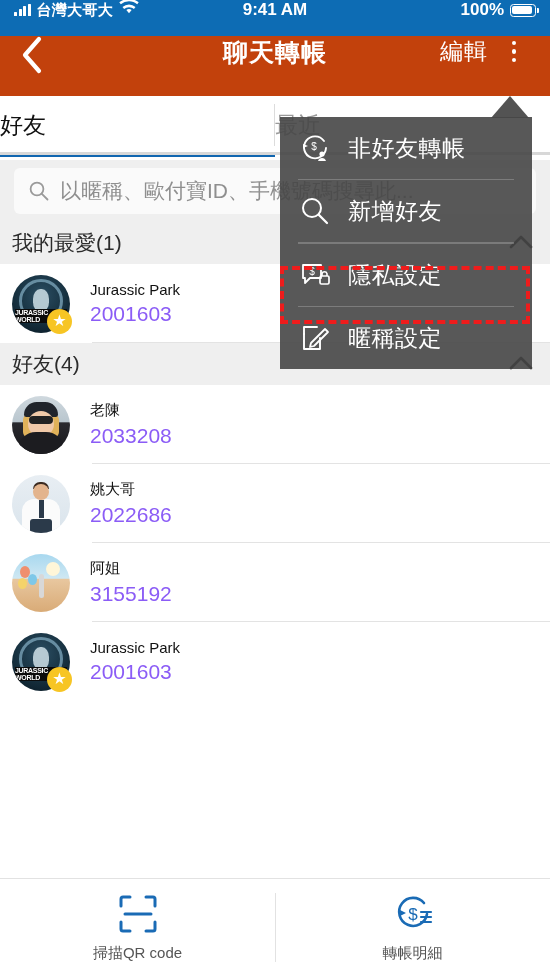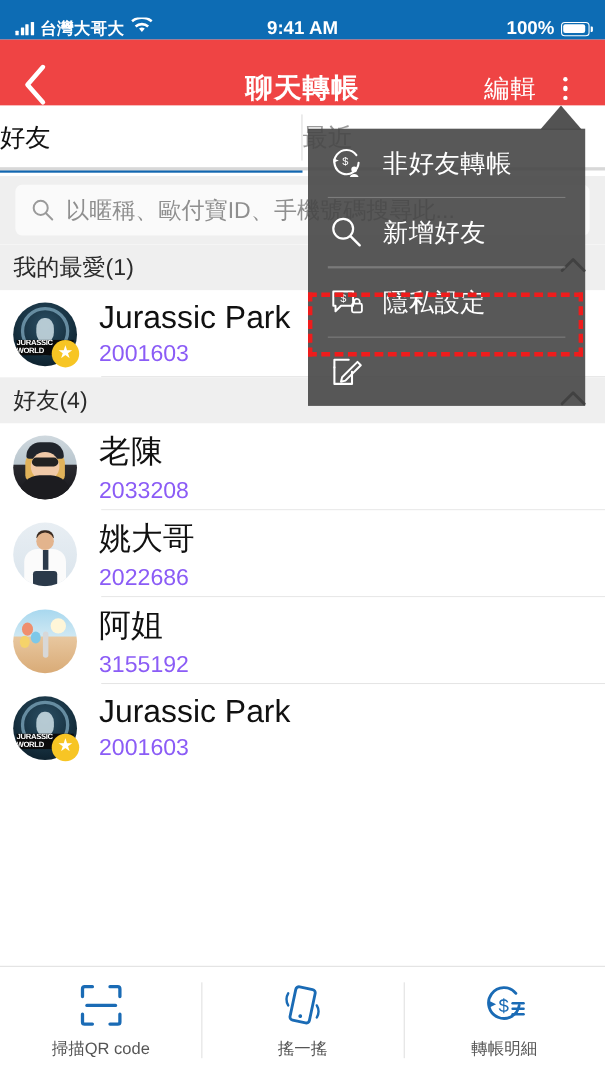--- a/index.html
+++ b/index.html
@@ -6,39 +6,39 @@
   html, body {
     width:550px; height:976px;
     font-family:"Liberation Sans","DejaVu Sans",sans-serif;
     background:#ffffff; overflow:hidden;
   }
   #phone { position:relative; width:550px; height:976px; background:#fff; }
 
   
   .statusbar{
     position:absolute; top:0; left:0; width:550px; height:36px;
-    background:#0d6cb4; color:#fff; display:flex; align-items:flex-end;
+    background:#0d6cb4; color:#fff; display:flex; align-items:flex-start;
     padding:0 14px; font-size:17px; font-weight:600;
   }
   .sb-left{ display:flex; align-items:center; gap:6px; }
   .sb-center{ position:absolute; left:0; right:0; text-align:center; font-size:17px; font-weight:700; pointer-events:none;}
   .sb-right{ margin-left:auto; display:flex; align-items:center; gap:6px; z-index:2;}
   .bars{ display:flex; align-items:flex-end; gap:1.5px; height:12px; }
   .bars i{ display:block; width:3px; background:#fff; border-radius:.5px; }
   .bars i:nth-child(1){height:4px}.bars i:nth-child(2){height:7px}
   .bars i:nth-child(3){height:10px}.bars i:nth-child(4){height:12px}
   .carrier{ font-size:15px; font-weight:600; letter-spacing:.3px;}
   .batt{ width:26px;height:13px;border:1.6px solid #fff;border-radius:3.5px;position:relative;}
   .batt::after{content:"";position:absolute;right:-4px;top:3.4px;width:2px;height:5px;background:#fff;border-radius:0 1px 1px 0;}
   .batt i{position:absolute;left:1.4px;top:1.4px;bottom:1.4px;width:20px;background:#fff;border-radius:2px;}
 
   
   .navbar{
     position:absolute; top:36px; left:0; width:550px; height:60px;
-    background:#ef4444; color:#fff; display:flex; align-items:flex-end;
+    background:#c2410c; color:#fff; display:flex; align-items:flex-start;
   }
   .nav-back{ width:62px; display:flex; align-items:center; justify-content:center; }
   .nav-title{ position:absolute; left:0; right:0; text-align:center; font-size:25px; font-weight:600; letter-spacing:1px;}
   .nav-right{ margin-left:auto; display:flex; align-items:center; gap:14px; padding-right:24px; z-index:3;}
   .nav-edit{ font-size:23px; font-weight:500; letter-spacing:1px;}
   .kebab{ width:24px; height:30px; display:flex; flex-direction:column; align-items:center; justify-content:center; gap:4px;}
   .kebab b{ display:block; width:4.5px;height:4.5px;border-radius:50%;background:#fff;}
 
   
   .tabs{ position:absolute; top:96px; left:0; width:550px; height:58px; background:#fff; display:flex; }
@@ -63,21 +63,21 @@
              padding:0 12px; font-size:21px; color:#2b2b2b; position:relative;}
   .sec-head .chev{ position:absolute; right:16px; top:50%; transform:translateY(-50%);}
   .row{ height:79px; display:flex; align-items:center; padding:0 12px; background:#fff; position:relative;}
   .row .sep{ position:absolute; left:92px; right:0; bottom:0; height:1px; background:#e3e3e3;}
   .av{ width:58px;height:58px;border-radius:50%;position:relative;flex:0 0 58px;overflow:visible;}
   .av .pic{ width:58px;height:58px;border-radius:50%;overflow:hidden;position:relative;}
   .star{ position:absolute;right:-2px;bottom:-1px;width:25px;height:25px;border-radius:50%;
          background:#f7c524;display:flex;align-items:center;justify-content:center;
          color:#fff;font-size:16px;line-height:1;}
   .rtxt{ margin-left:20px; display:flex; flex-direction:column; gap:4px;}
-  .rname{ font-size:29px; color:#111; }
+  .rname{ font-size:15px; color:#111; }
   .rid{ font-size:21px; color:#8b5cf6; }
 
   
   .jp{ background:radial-gradient(circle at 50% 35%,#2b4e63 0%,#16303f 55%,#081721 100%); }
   .jp .ring{ position:absolute; left:50%; top:46%; transform:translate(-50%,-50%);
              width:44px;height:44px;border-radius:50%;border:3px solid #7fa8bd; opacity:.75;}
   .jp .sk{ position:absolute; left:50%; top:44%; transform:translate(-50%,-50%);
            width:16px;height:22px;background:#cfe0e8;border-radius:45% 45% 40% 40%; opacity:.85;}
   .jp .bar{ position:absolute; left:3px; right:3px; top:60%; height:14px; background:#0b0b0b;
             display:flex;align-items:center;justify-content:center;
@@ -301,31 +301,20 @@
         <path d="M5 14 V7 a2 2 0 0 1 2-2 H14" stroke="#1a6bb5" stroke-width="3" fill="none" stroke-linecap="round"></path>
         <path d="M30 5 H37 a2 2 0 0 1 2 2 V14" stroke="#1a6bb5" stroke-width="3" fill="none" stroke-linecap="round"></path>
         <path d="M5 30 V37 a2 2 0 0 0 2 2 H14" stroke="#1a6bb5" stroke-width="3" fill="none" stroke-linecap="round"></path>
         <path d="M30 39 H37 a2 2 0 0 0 2-2 V30" stroke="#1a6bb5" stroke-width="3" fill="none" stroke-linecap="round"></path>
         <line x1="9" y1="22" x2="35" y2="22" stroke="#1a6bb5" stroke-width="3" stroke-linecap="round"></line>
       </svg>
       <span class="blabel">掃描QR code</span>
     </div>
     <div class="bitem">
       <svg width="44" height="44" viewBox="0 0 44 44">
-        <g transform="rotate(12 22 22)">
-          <rect x="13" y="6" width="18" height="31" rx="3" stroke="#1a6bb5" stroke-width="2.6" fill="none"></rect>
-          <circle cx="22" cy="32" r="1.7" fill="#1a6bb5"></circle>
-        </g>
-        <path d="M9 11 a11 11 0 0 0 0 11" stroke="#1a6bb5" stroke-width="2.2" fill="none" stroke-linecap="round"></path>
-        <path d="M35 22 a11 11 0 0 1 0 11" stroke="#1a6bb5" stroke-width="2.2" fill="none" stroke-linecap="round"></path>
-      </svg>
-      <span class="blabel">搖一搖</span>
-    </div>
-    <div class="bitem">
-      <svg width="44" height="44" viewBox="0 0 44 44">
         <path d="M33 11 A14 14 0 1 0 36 22" stroke="#1a6bb5" stroke-width="2.6" fill="none" stroke-linecap="round"></path>
         <path d="M9 18 L15 21 L9 24 Z" fill="#1a6bb5"></path>
         <text x="22" y="28" font-size="17" fill="#1a6bb5" font-family="Liberation Sans, sans-serif" text-anchor="middle">$</text>
         <line x1="30" y1="20" x2="40" y2="20" stroke="#1a6bb5" stroke-width="2.2" stroke-linecap="round"></line>
         <line x1="30" y1="25" x2="40" y2="25" stroke="#1a6bb5" stroke-width="2.2" stroke-linecap="round"></line>
         <line x1="30" y1="30" x2="40" y2="30" stroke="#1a6bb5" stroke-width="2.2" stroke-linecap="round"></line>
       </svg>
       <span class="blabel">轉帳明細</span>
     </div>
   </div>
@@ -374,18 +363,19 @@
     <div class="msep"></div>
 
     <div class="mi">
       <span class="micon">
         <svg width="32" height="32" viewBox="0 0 32 32">
           <path d="M5 12 V27 h16 V16" stroke="#fff" stroke-width="1.9" fill="none" stroke-linecap="round" stroke-linejoin="round"></path>
           <path d="M5 12 V5 h13" stroke="#fff" stroke-width="1.9" fill="none" stroke-linecap="round" stroke-linejoin="round"></path>
           <path d="M12 21 L26 7 l3 3 L15 24 l-4 1 z" stroke="#fff" stroke-width="1.8" fill="none" stroke-linejoin="round"></path>
         </svg>
       </span>
+      <span class="mlabel">暱稱設定</span>
     </div>
   </div>
 
   <div class="hl-box"></div>
 
 </div>
 
 </body></html>

